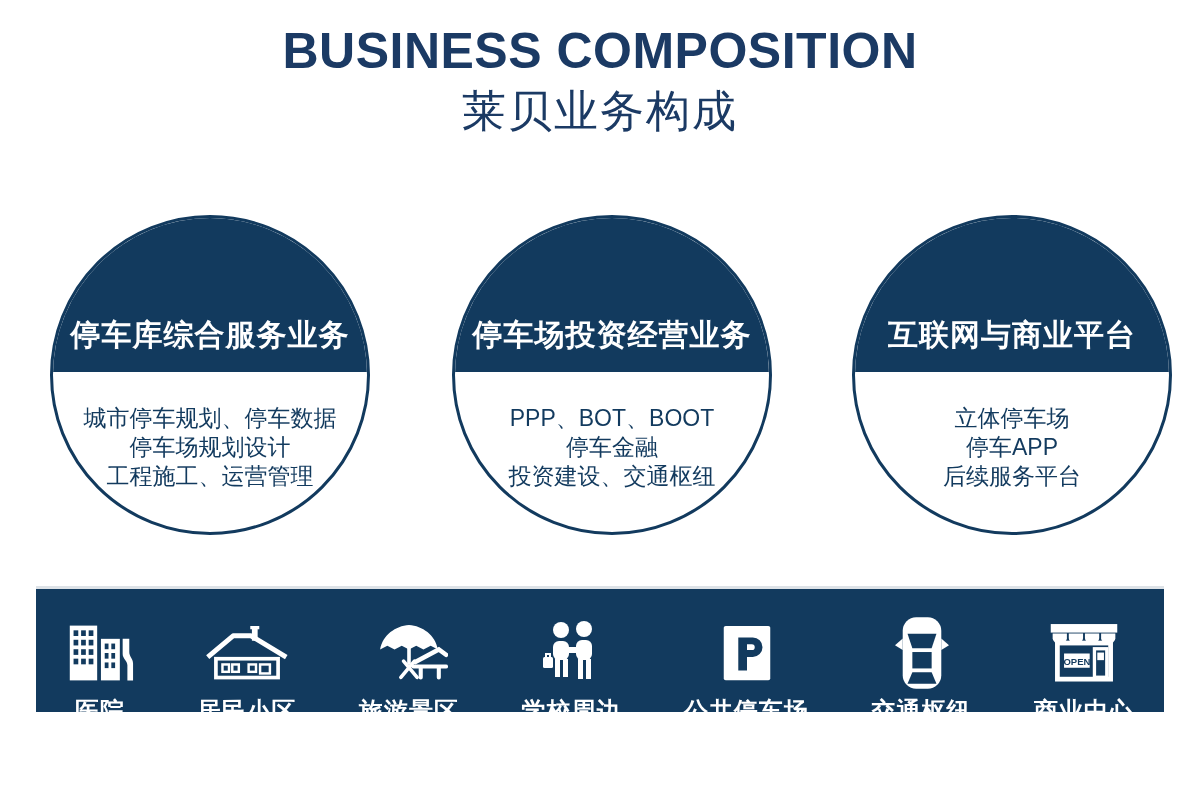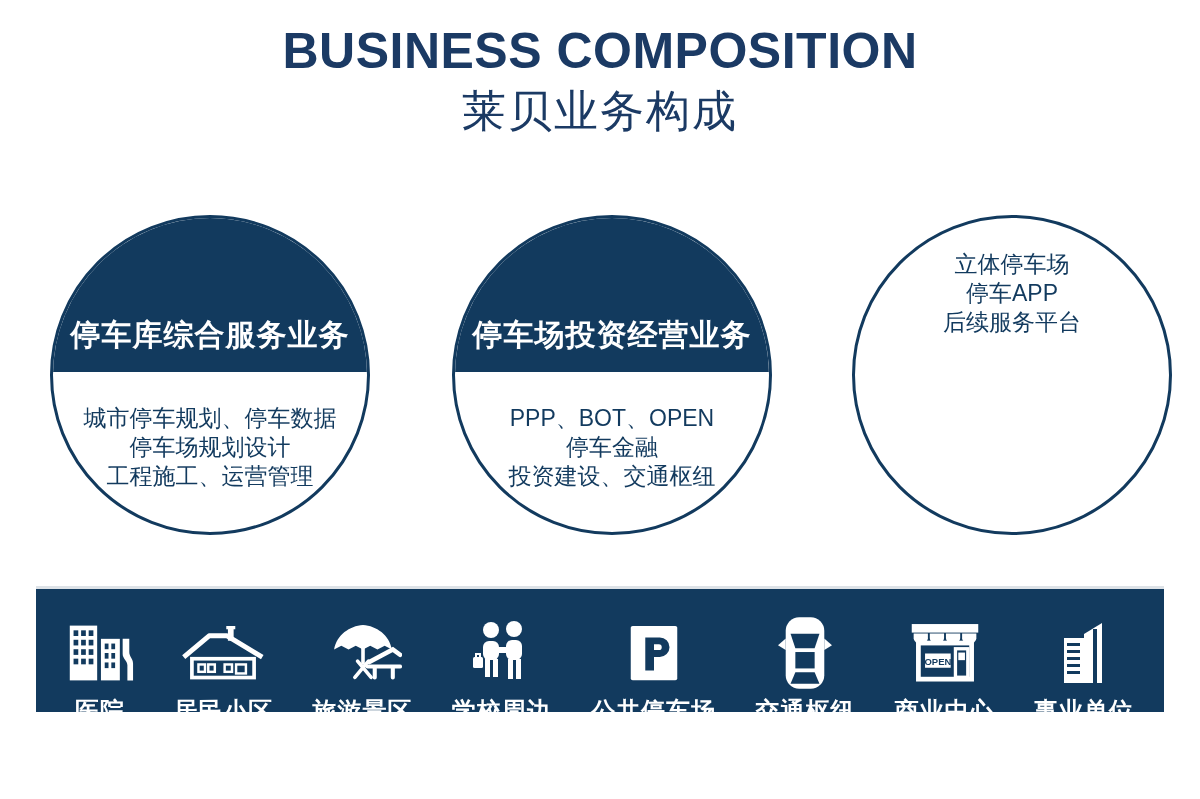--- a/index.html
+++ b/index.html
@@ -64,27 +64,30 @@
       <div>停车场规划设计</div>
       <div>工程施工、运营管理</div>
     </div>
   </div>
 
   <div class="circle c2">
     <div class="circle-top">
       <span>停车场投资经营业务</span>
     </div>
     <div class="circle-body">
-      <div>PPP、BOT、OPEN</div>
+      <div>PPP、BOT、BOOT</div>
       <div>停车金融</div>
       <div>投资建设、交通枢纽</div>
     </div>
   </div>
 
   <div class="circle c3">
+    <div class="circle-top">
+      <span>互联网与商业平台</span>
+    </div>
     <div class="circle-body">
       <div>立体停车场</div>
       <div>停车APP</div>
       <div>后续服务平台</div>
     </div>
   </div>
 
   <div class="bar">
 
     <div class="bar-item">
@@ -205,32 +208,15 @@
           <rect x="12" y="20" width="56" height="38" fill="none" stroke="#fff" stroke-width="5"></rect>
           <rect x="19" y="31" width="27" height="15" fill="#fff"></rect>
           <text x="32.5" y="43" text-anchor="middle" font-size="10" font-weight="bold" font-family="'Liberation Sans','DejaVu Sans',sans-serif" fill="var(--navy)">OPEN</text>
           <rect x="51" y="26" width="13" height="30" fill="none" stroke="#fff" stroke-width="3.5"></rect>
           <rect x="54" y="30" width="7" height="8" fill="#fff"></rect>
         </svg>
       </span>
       <span class="bar-label">商业中心</span>
     </div>
 
-    <div class="bar-item">
-      <span class="icon-box">
-        <svg viewBox="0 0 60 62" width="60" height="62">
-          <polygon points="30,61 30,12 48,1 48,61" fill="#fff"></polygon>
-          <rect x="39" y="7" width="4" height="54" fill="var(--navy)"></rect>
-          <rect x="10" y="16" width="20" height="45" fill="#fff"></rect>
-          <g fill="var(--navy)">
-            <rect x="13" y="21" width="13" height="3"></rect>
-            <rect x="13" y="28" width="13" height="3"></rect>
-            <rect x="13" y="35" width="13" height="3"></rect>
-            <rect x="13" y="42" width="13" height="3"></rect>
-            <rect x="13" y="49" width="13" height="3"></rect>
-          </g>
-        </svg>
-      </span>
-      <span class="bar-label">事业单位</span>
-    </div>
 
   </div>
 </div>
 
 </body></html>

